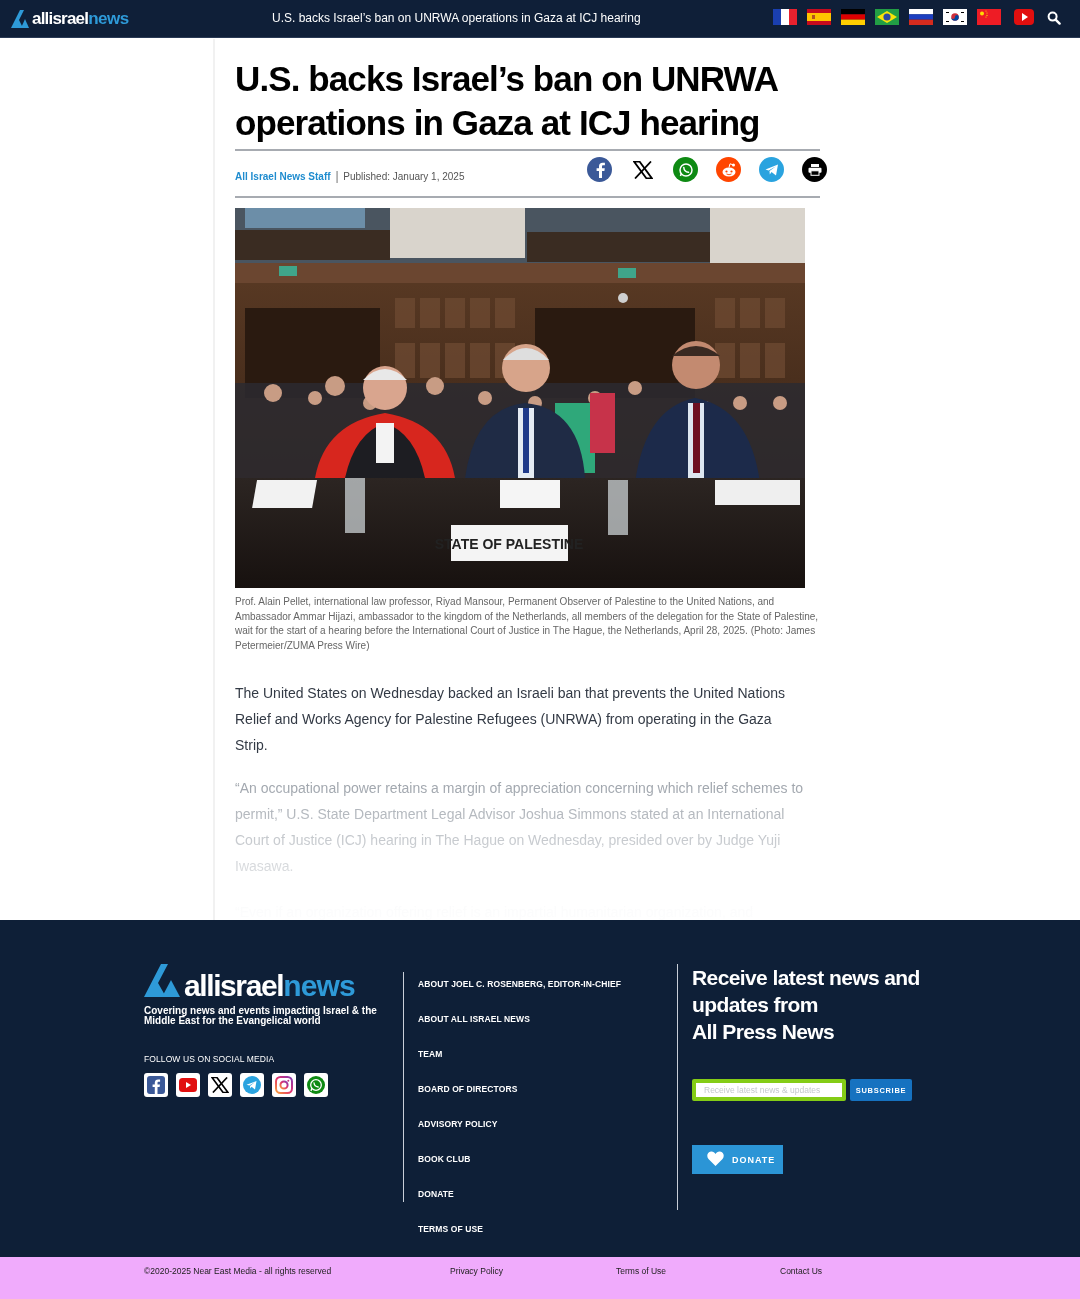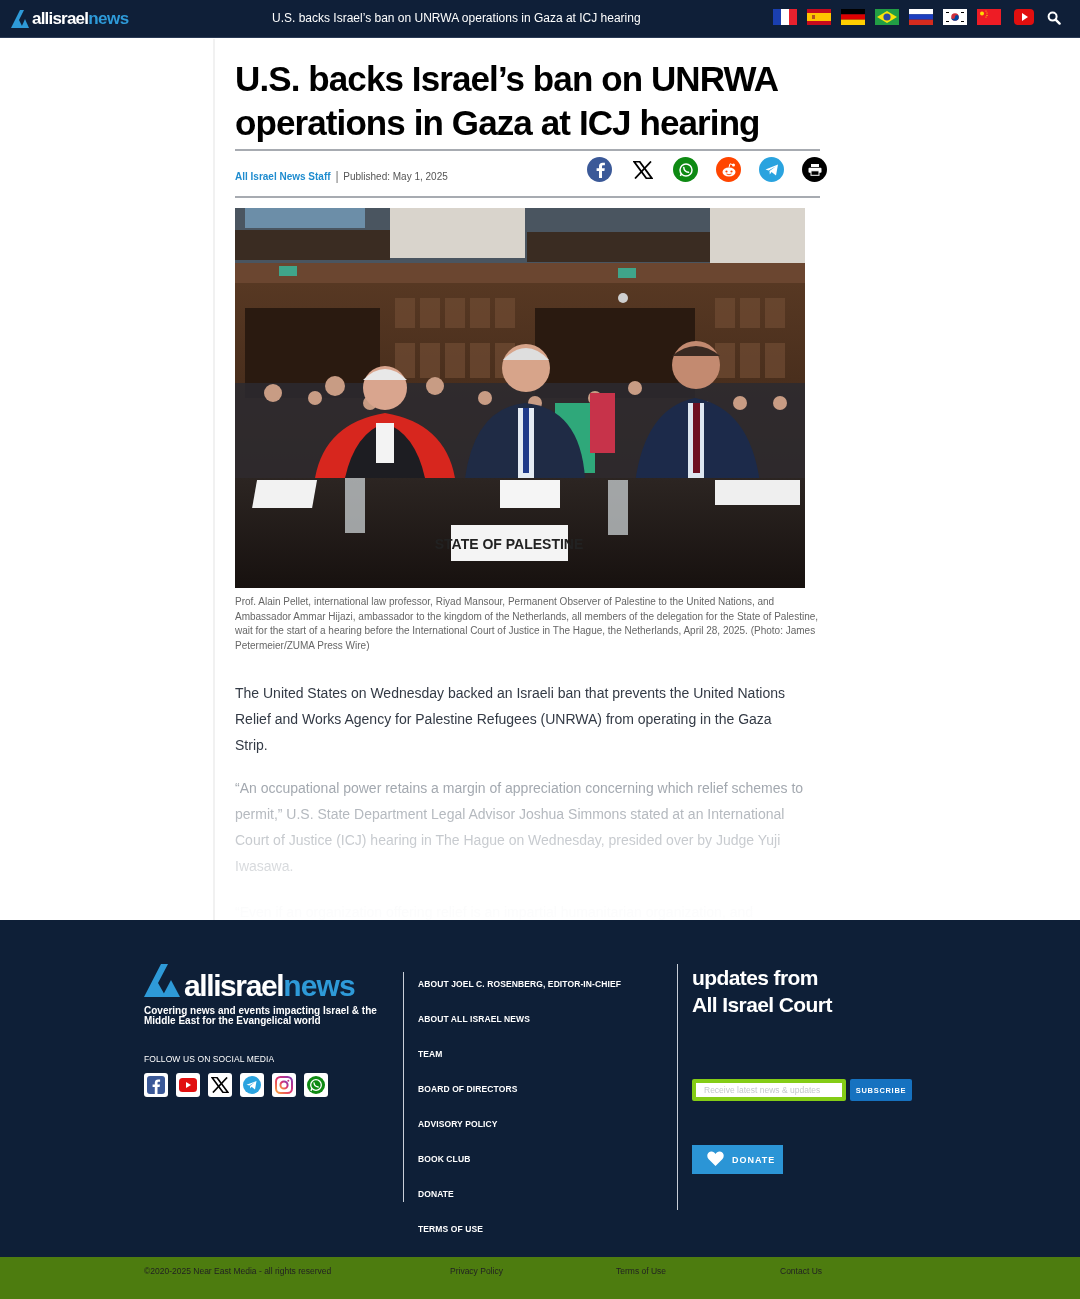--- a/index.html
+++ b/index.html
@@ -51,21 +51,21 @@
   .vline { position: absolute; width: 1px; background: #c8ced8; }
   .links { position: absolute; left: 418px; top: 59px; display: flex; flex-direction: column; gap: 12px; }
   .links a { display: block; color: #fff; font-weight: 700; font-size: 8.5px; height: 23px; line-height: 10px; text-decoration: none; letter-spacing: 0.1px; cursor: pointer; }
 
   .nl-title { position: absolute; left: 692px; top: 44px; width: 240px; color: #fff; font-weight: 700; font-size: 21px; line-height: 27px; letter-spacing: -0.6px; }
   .nl-input { position: absolute; left: 692px; top: 159px; width: 154px; height: 22px; background: #fff; border: 4px solid #84cc16; border-radius: 2px; font-size: 8.5px; padding: 0 8px; color: #333; font-family: "Liberation Sans", sans-serif; }
   .nl-input::placeholder { color: #c4c8cc; }
   .nl-btn { position: absolute; left: 850px; top: 159px; width: 62px; height: 22px; background: #1672c0; color: #fff; font-size: 7.5px; font-weight: 700; letter-spacing: 0.7px; border: none; border-radius: 2px; cursor: pointer; font-family: "Liberation Sans", sans-serif; }
   .donate-btn { position: absolute; left: 692px; top: 225px; width: 91px; height: 29px; background: #2b95d6; color: #fff; font-size: 9px; font-weight: 700; letter-spacing: 1px; border: none; cursor: pointer; display: flex; align-items: center; padding-left: 15px; gap: 8px; font-family: "Liberation Sans", sans-serif; }
 
-  .bottom { position: absolute; left: 0; top: 1257px; width: 1080px; height: 42px; background: #4d7c0f; }
+  .bottom { position: absolute; left: 0; top: 1257px; width: 1080px; height: 42px; background: #f0abfc; }
   .bottom span { position: absolute; top: 9px; font-size: 8.5px; color: #222; white-space: nowrap; }
   .bottom .lnk { cursor: pointer; }
 </style>
 </head>
 <body>
 
 <header class="topbar">
   <div class="logo" style="cursor:pointer">
     <span class="mark">
       <svg width="20" height="18" viewBox="0 0 20 18">
@@ -148,21 +148,21 @@
 </header>
 
 <main class="article-wrap">
   <h1 class="headline">U.S. backs Israel’s ban on UNRWA operations in Gaza at ICJ hearing</h1>
 
   <div class="rule" style="top:110px"></div>
 
   <div class="byline">
     <span class="author">All Israel News Staff</span>
     <span class="sep">|</span>
-    <span>Published: May 1, 2025</span>
+    <span>Published: January 1, 2025</span>
   </div>
 
   <div class="share">
     <span class="ic" style="background:#3b5998">
       <svg width="12" height="16" viewBox="0 0 12 16">
           <path d="M8 16 V9 H10.4 L10.8 6.2 H8 V4.6 C8 3.8 8.3 3.3 9.4 3.3 H10.9 V0.8 C10.6 0.8 9.7 0.7 8.6 0.7 C6.4 0.7 5 2 5 4.3 V6.2 H2.6 V9 H5 V16 Z" fill="#fff"></path>
         </svg>
     </span>
     <span class="ic" style="background:#fff">
       <svg width="20" height="18" viewBox="0 0 20 18">
@@ -376,22 +376,23 @@
     <a>BOOK CLUB</a>
     <a>DONATE</a>
     <a>TERMS OF USE</a>
     <a>PRIVACY POLICY</a>
     <a>CONTACT US</a>
   </nav>
 
   <div class="vline" style="left:677px; top:44px; height:246px;"></div>
 
   <div class="nl-title">
+    <div>Receive latest news and</div>
     <div>updates from</div>
-    <div>All Israel Court</div>
+    <div>All Press News</div>
   </div>
 
   <input class="nl-input" type="email" placeholder="Receive latest news &amp; updates" style="">
   <button class="nl-btn">SUBSCRIBE</button>
 
   <button class="donate-btn">
     <span>
       <svg width="17" height="15" viewBox="0 0 17 15">
           <path d="M8.5 15 L1.5 8 C-0.8 5.6 0.2 1 4 0.5 C6 0.3 7.6 1.4 8.5 3 C9.4 1.4 11 0.3 13 0.5 C16.8 1 17.8 5.6 15.5 8 Z" fill="#fff"></path>
         </svg>

